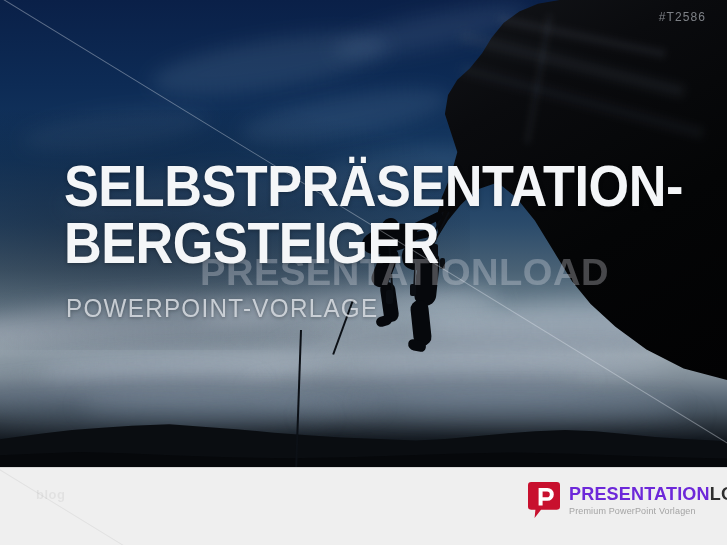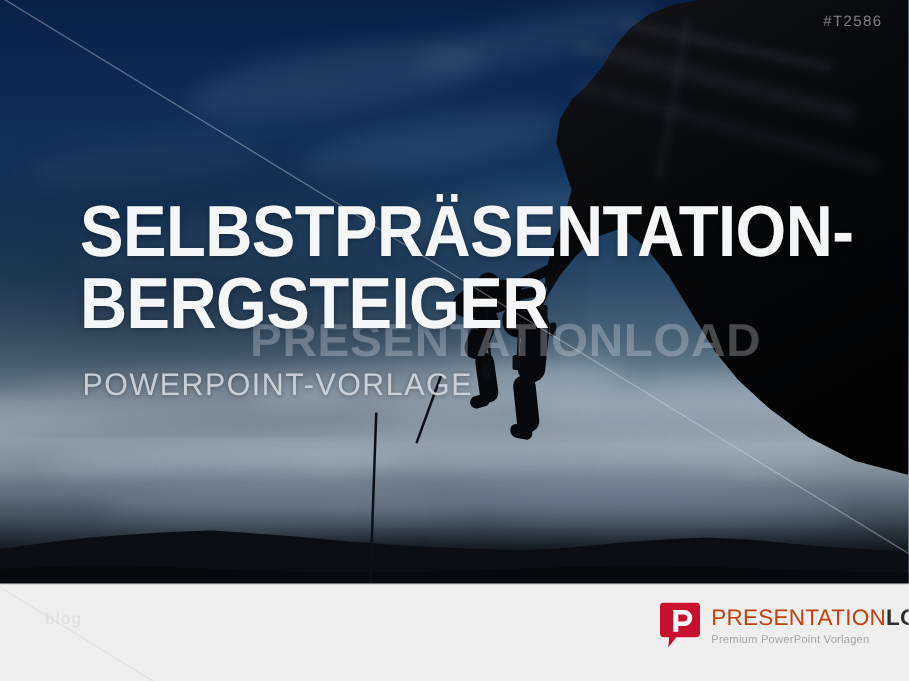--- a/index.html
+++ b/index.html
@@ -262,21 +262,21 @@
   }
   .logo-mark{
     position:relative;width:32px;height:36px;flex:0 0 auto;margin-right:9px;
   }
   .logo-mark svg{display:block;}
   .logo-text{padding-top:3px;}
   .logo-word{
     font-family:"Liberation Sans", sans-serif;
     font-size:18px;line-height:1;letter-spacing:.2px;white-space:nowrap;
   }
-  .lw-a{color:#c2410c;font-weight:400;}
+  .lw-a{color:#6d28d9;font-weight:700;}
   .lw-b{color:#2e2e2e;font-weight:700;}
   .logo-tag{
     margin-top:3px;
     font-family:"Liberation Sans", sans-serif;
     font-size:9px;color:#a4a4a4;letter-spacing:.15px;white-space:nowrap;
   }
 </style>
 </head>
 <body>
 

